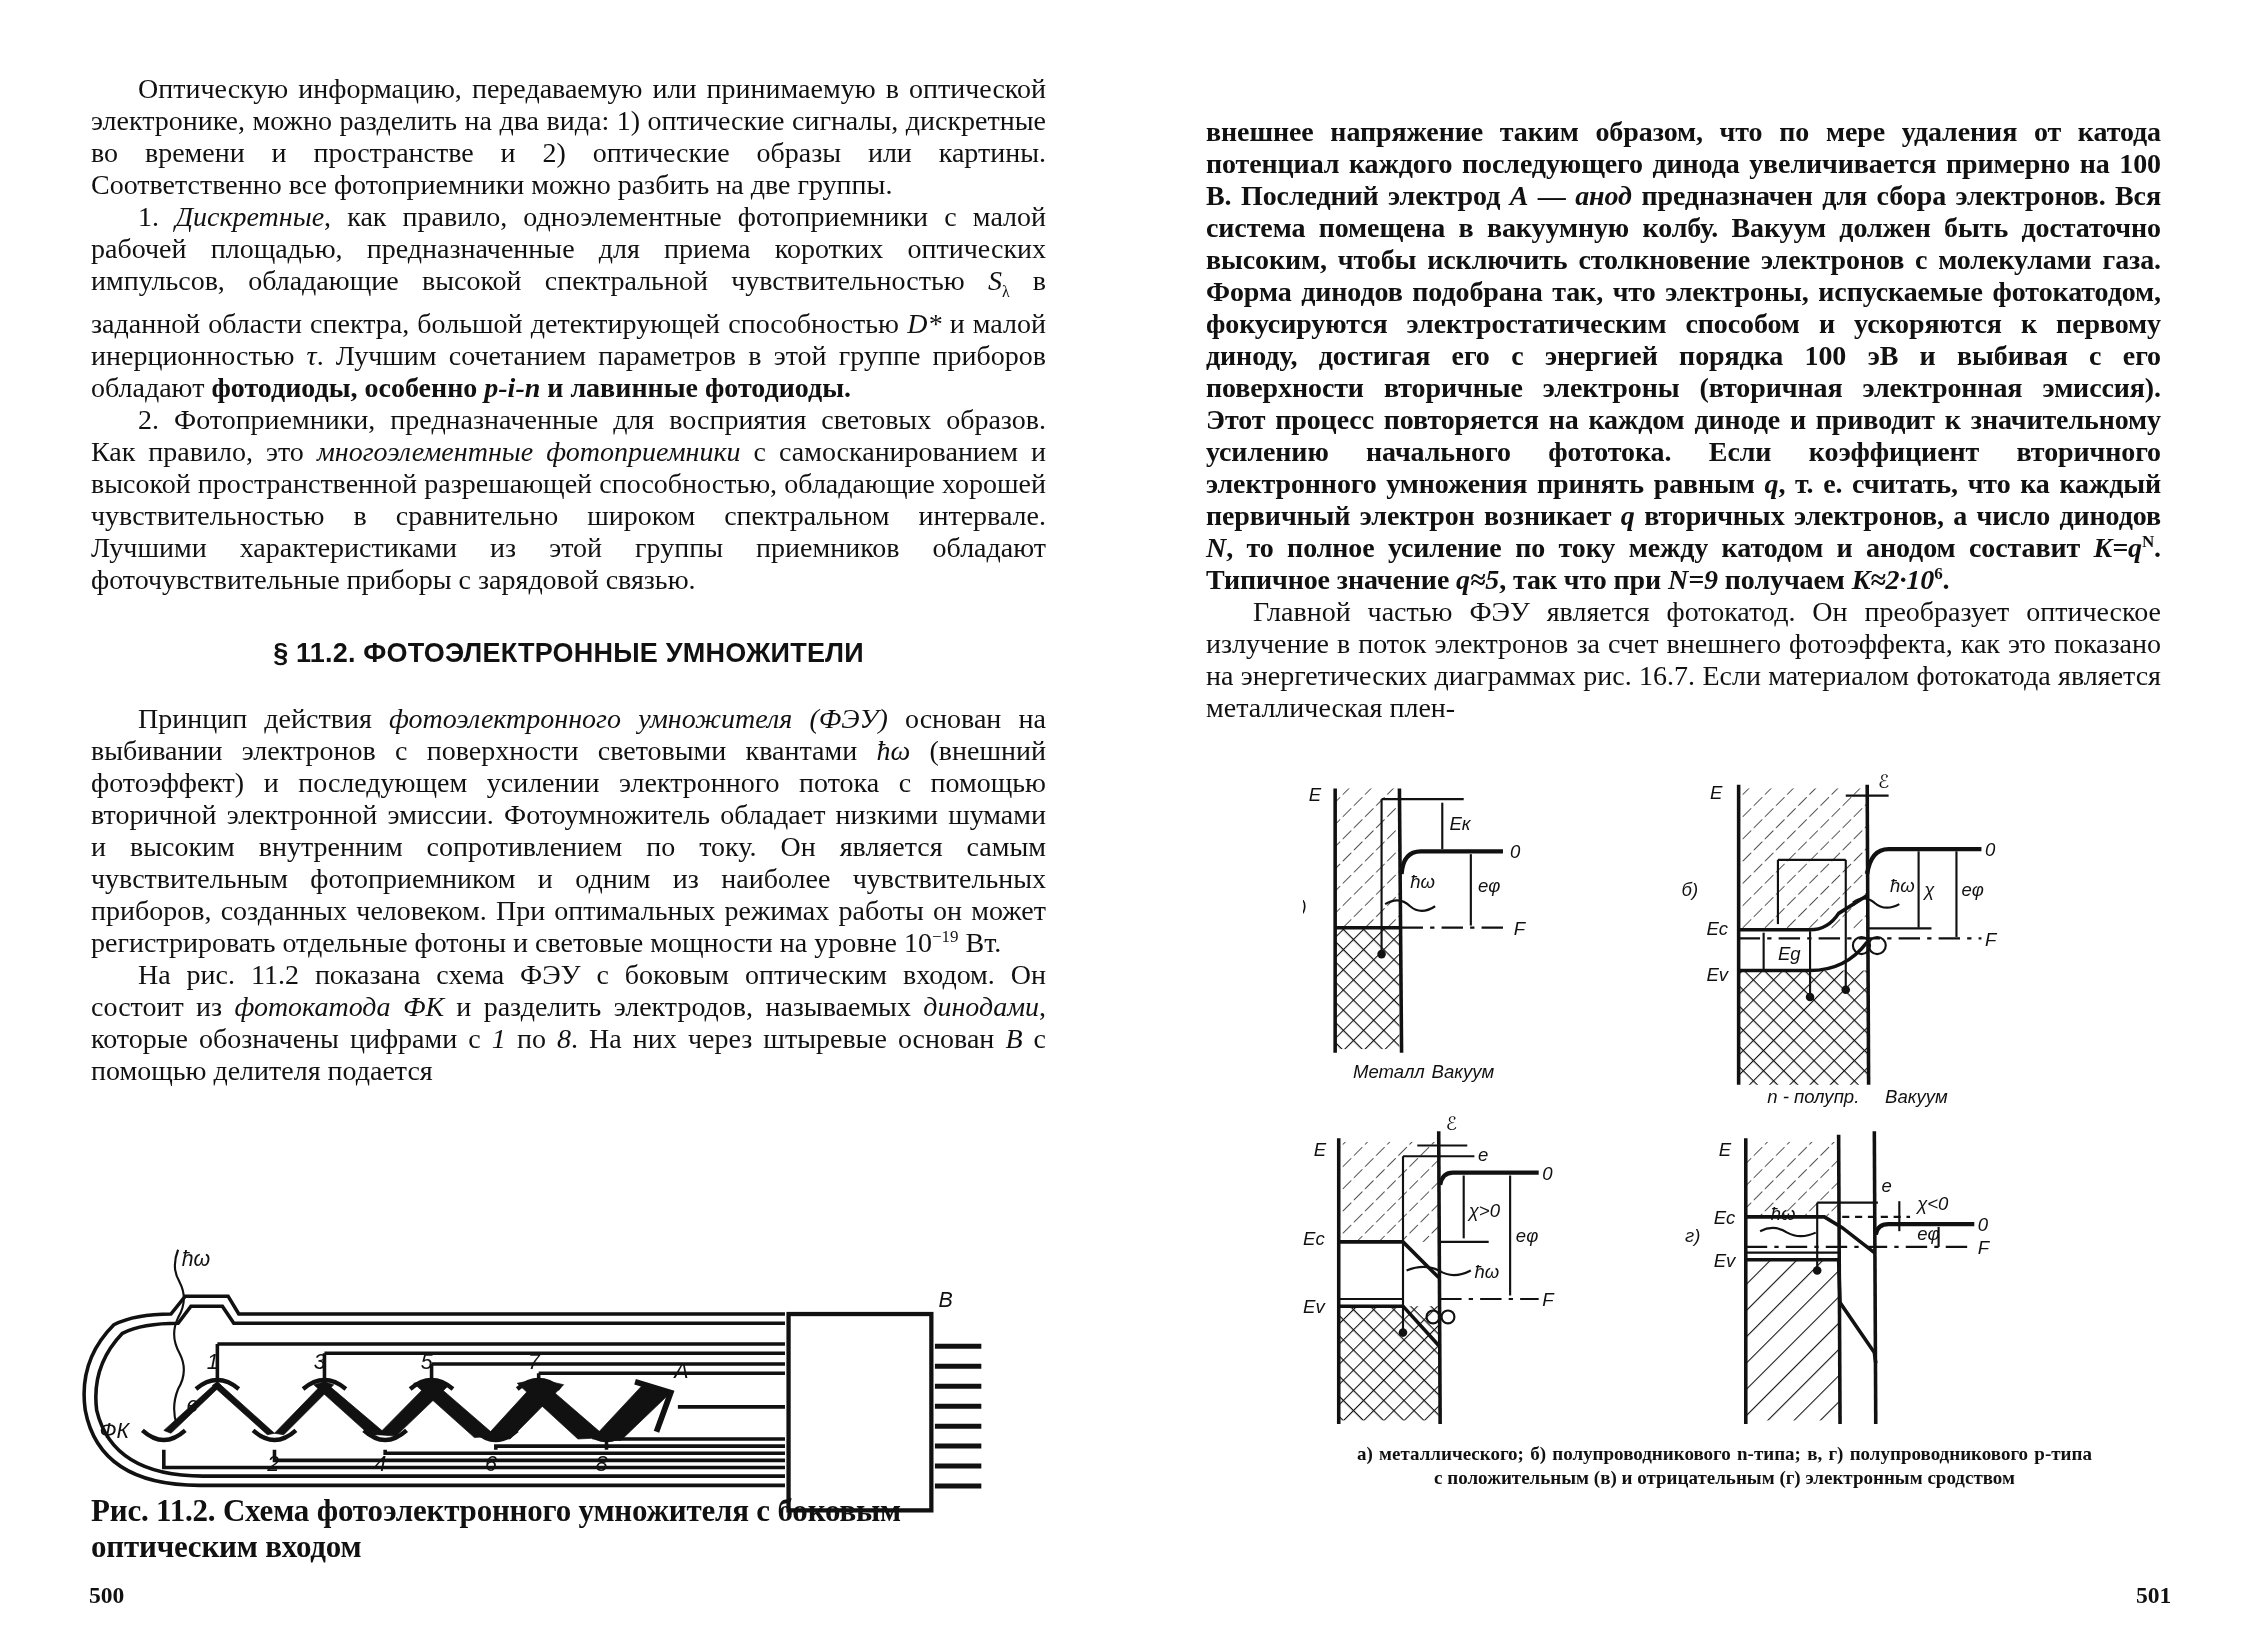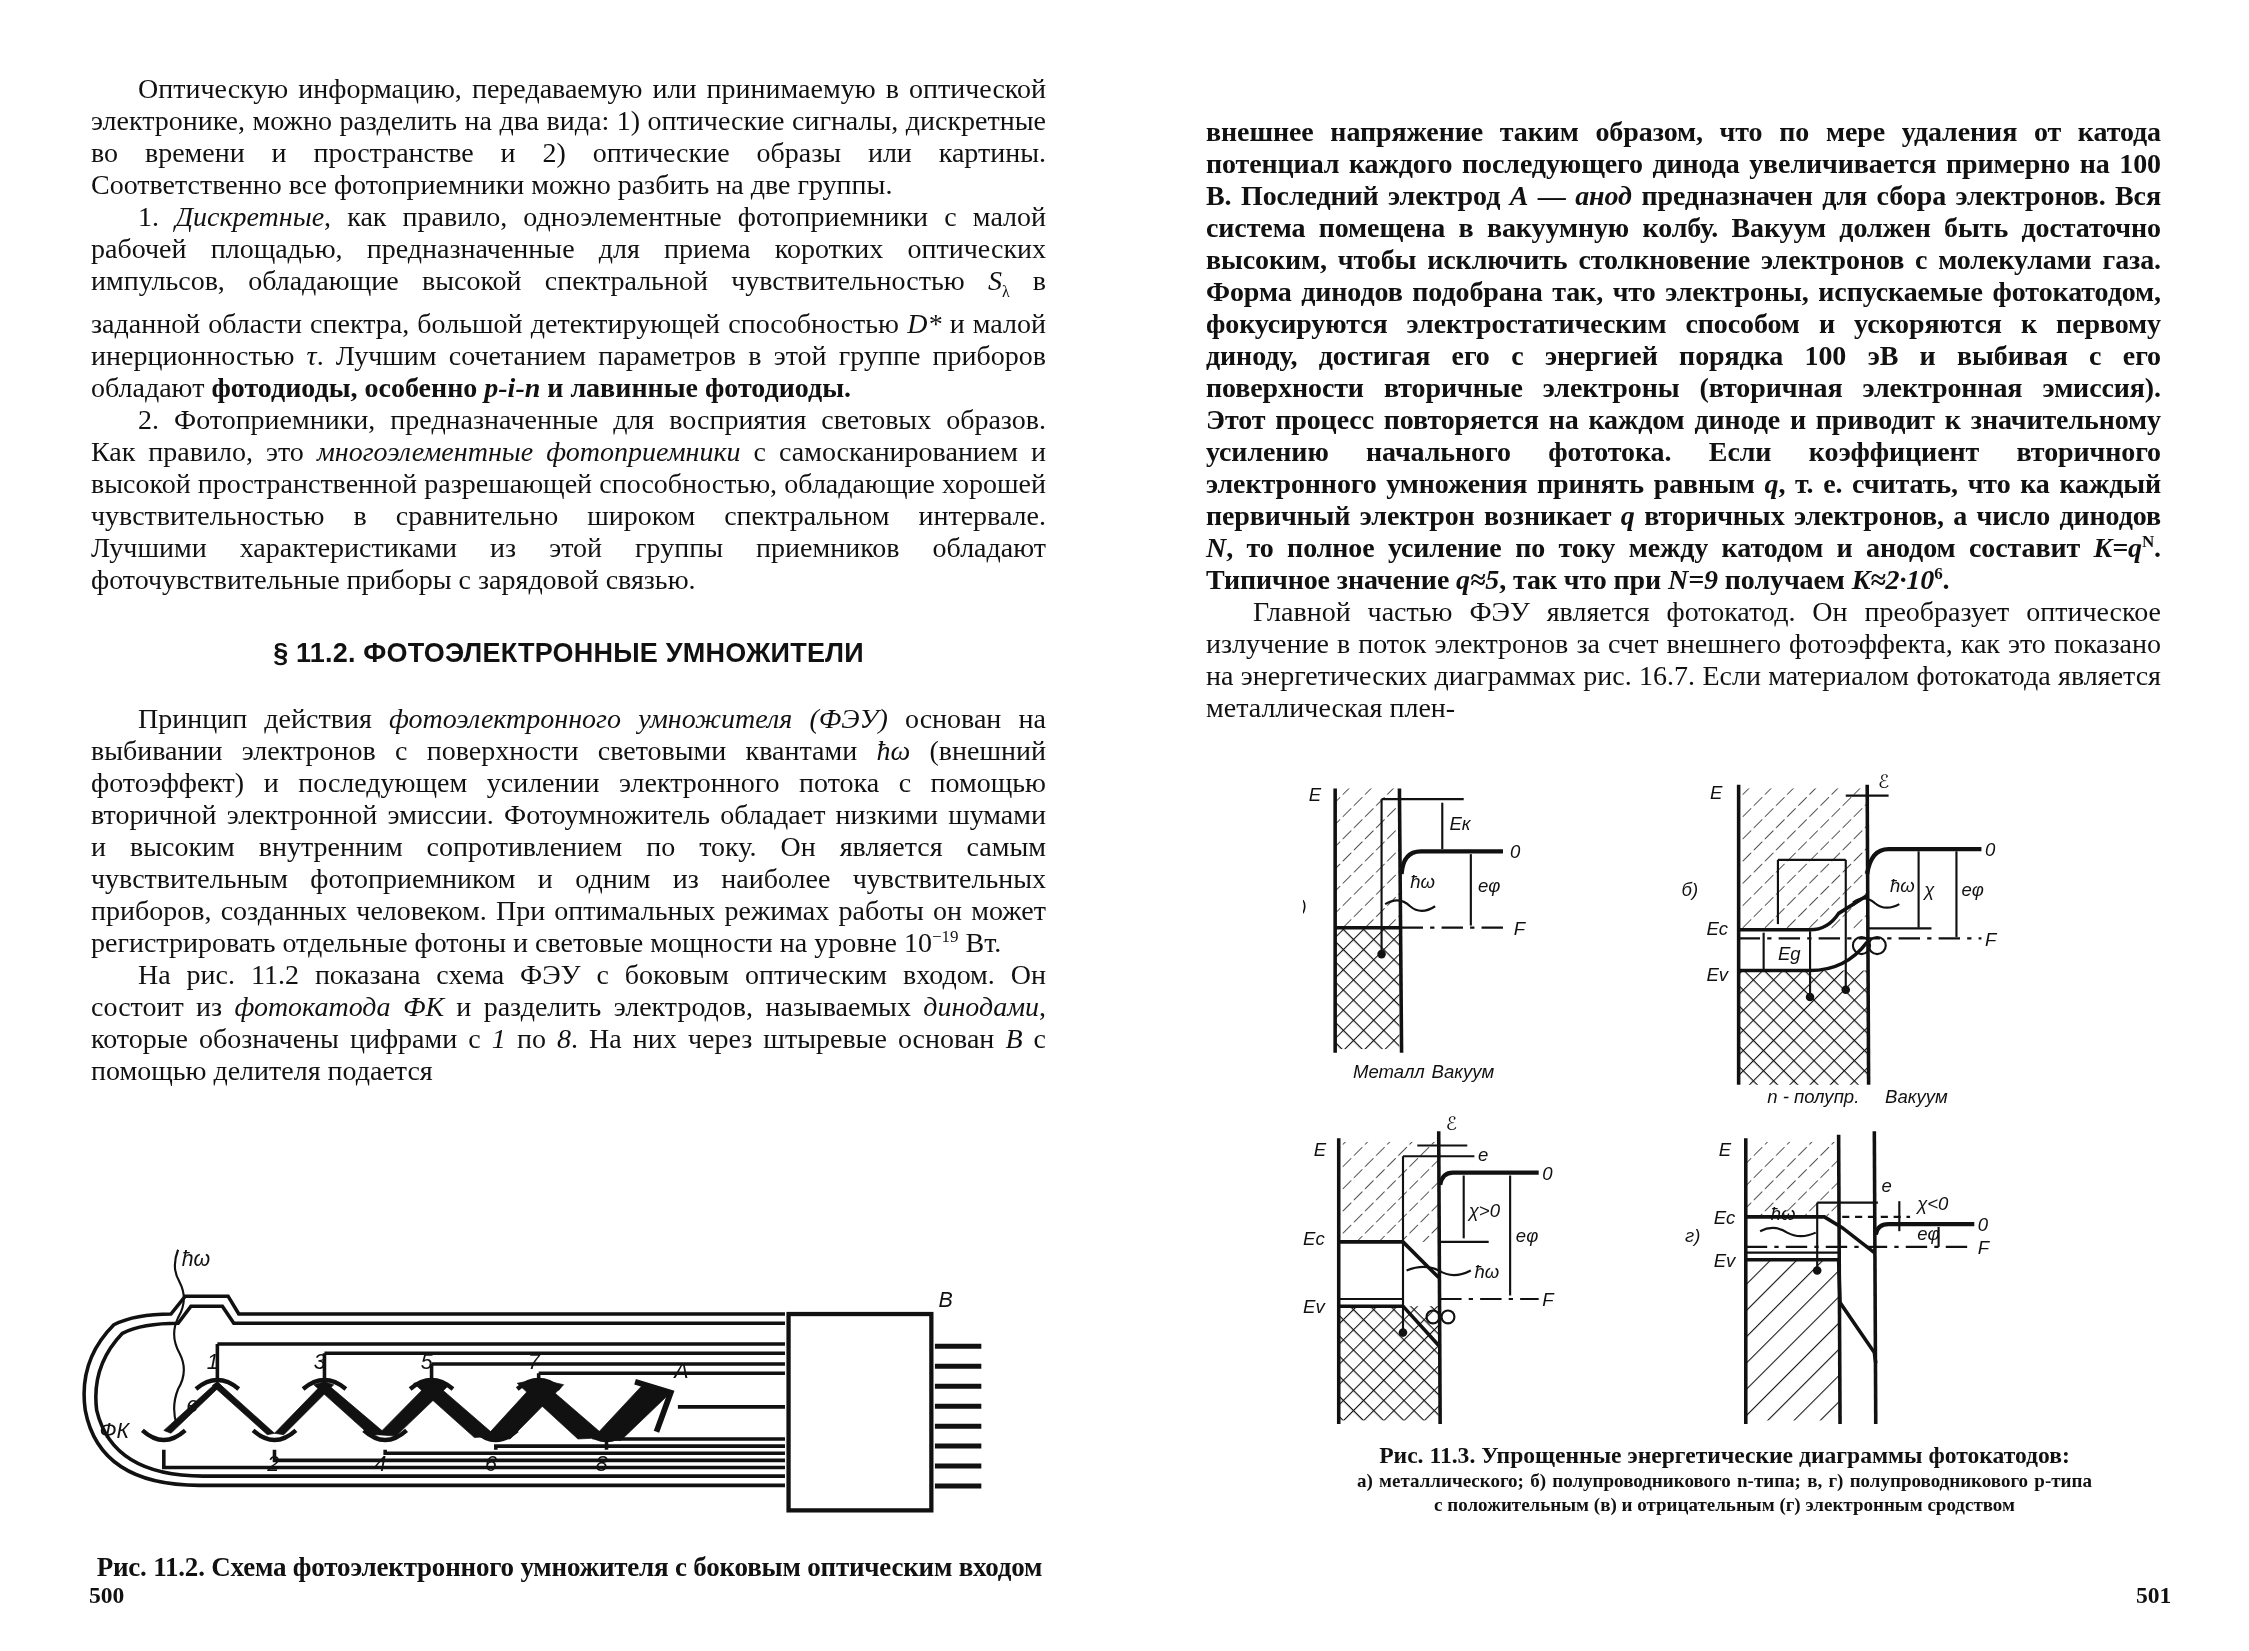--- a/index.html
+++ b/index.html
@@ -12,21 +12,21 @@
   .col-right { left: 81px; width: 955px; top: 73px; margin-top: 43px; }
   .col p { margin: 0; text-indent: 0; }
   .col p.ind { text-indent: 47px; }
   .dense { font-weight: bold; letter-spacing: -0.1px; }
   .heading { font-family: "Liberation Sans", "DejaVu Sans", sans-serif; font-weight: bold; font-size: 27px; text-align: center; margin: 41px 0 34px 0; letter-spacing: 0.2px; }
   i { font-style: italic; }
   sup { font-size: 17px; vertical-align: 10px; line-height: 0; }
   .fig-left { position: absolute; left: 71px; top: 1246px; width: 1021px; height: 286px; }
   .fig-right { position: absolute; left: 178px; top: 767px; width: 857px; height: 657px; }
   .caption { position: absolute; font-family: "Liberation Serif", "DejaVu Serif", serif; font-weight: bold; }
-  .cap-left { left: 91px; top: 1552px; width: 957px; font-size: 27px; letter-spacing: -0.2px; text-align: center; }
+  .cap-left { left: 91px; top: 1493px; width: 957px; font-size: 31px; letter-spacing: -0.2px; }
   .cap-right { left: 232px; top: 1442px; width: 735px; font-size: 23.6px; text-align: center; line-height: 27px; }
   .cap-right .sub { font-size: 19px; line-height: 24px; text-align: justify; text-align-last: center; }
   .pagenum { position: absolute; font-family: "Liberation Serif", "DejaVu Serif", serif; font-size: 23.6px; font-weight: bold; top: 1582px; }
   .pn-left { left: 89px; }
   .pn-right { left: 1011px; }
   svg text { font-family: "Liberation Sans", "DejaVu Sans", sans-serif; font-style: italic; }
 </style>
 </head>
 <body>
 
@@ -280,18 +280,17 @@
           <text x="385" y="192">F</text>
           <text x="15" y="210">Ev</text>
         <text x="70" y="458">p - полупр.</text>
         <text x="265" y="458">Вакуум</text>
         <text x="195" y="485">Cs₂O</text>
       </g>
     </g>
   </svg>
 
   <div class="caption cap-right">
-    <div>Рис. 11.3. Упрощенные энергетические диаграммы фотокатодов:</div>
     <div class="sub">а) металлического; б) полупроводникового n-типа; в, г) полупроводникового p-типа с положительным (в) и отрицательным (г) электронным сродством</div>
   </div>
   <div class="pagenum pn-right">501</div>
 </div>
 
 
 </body></html>

